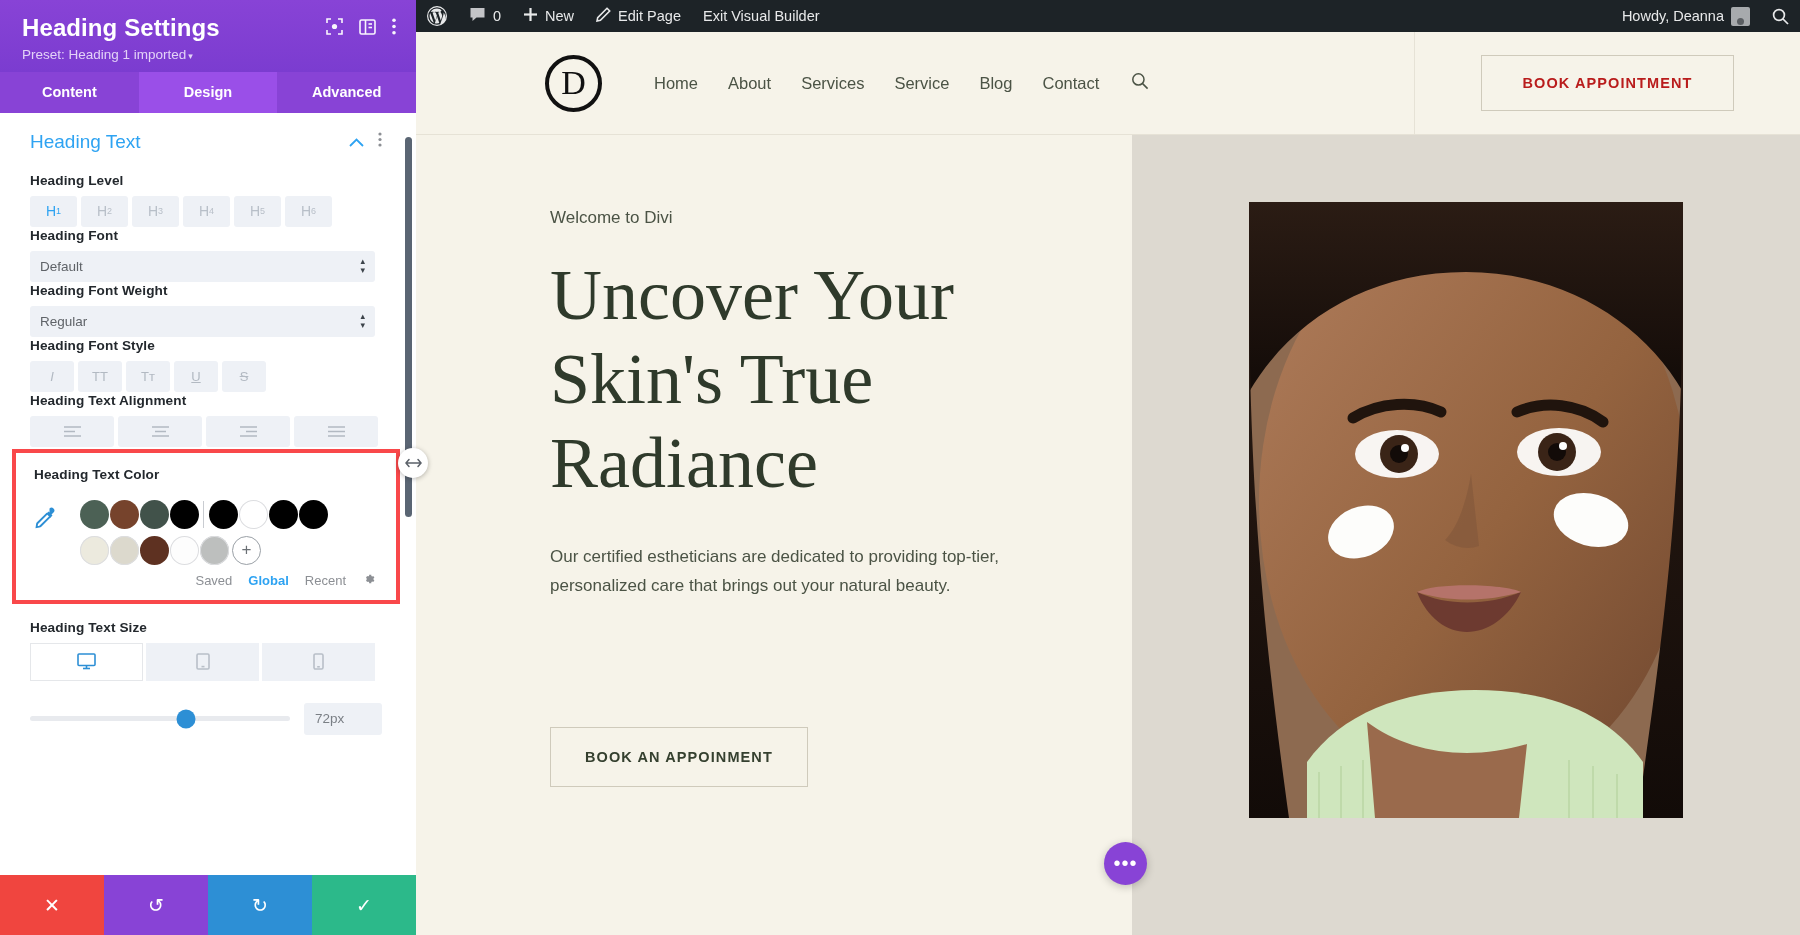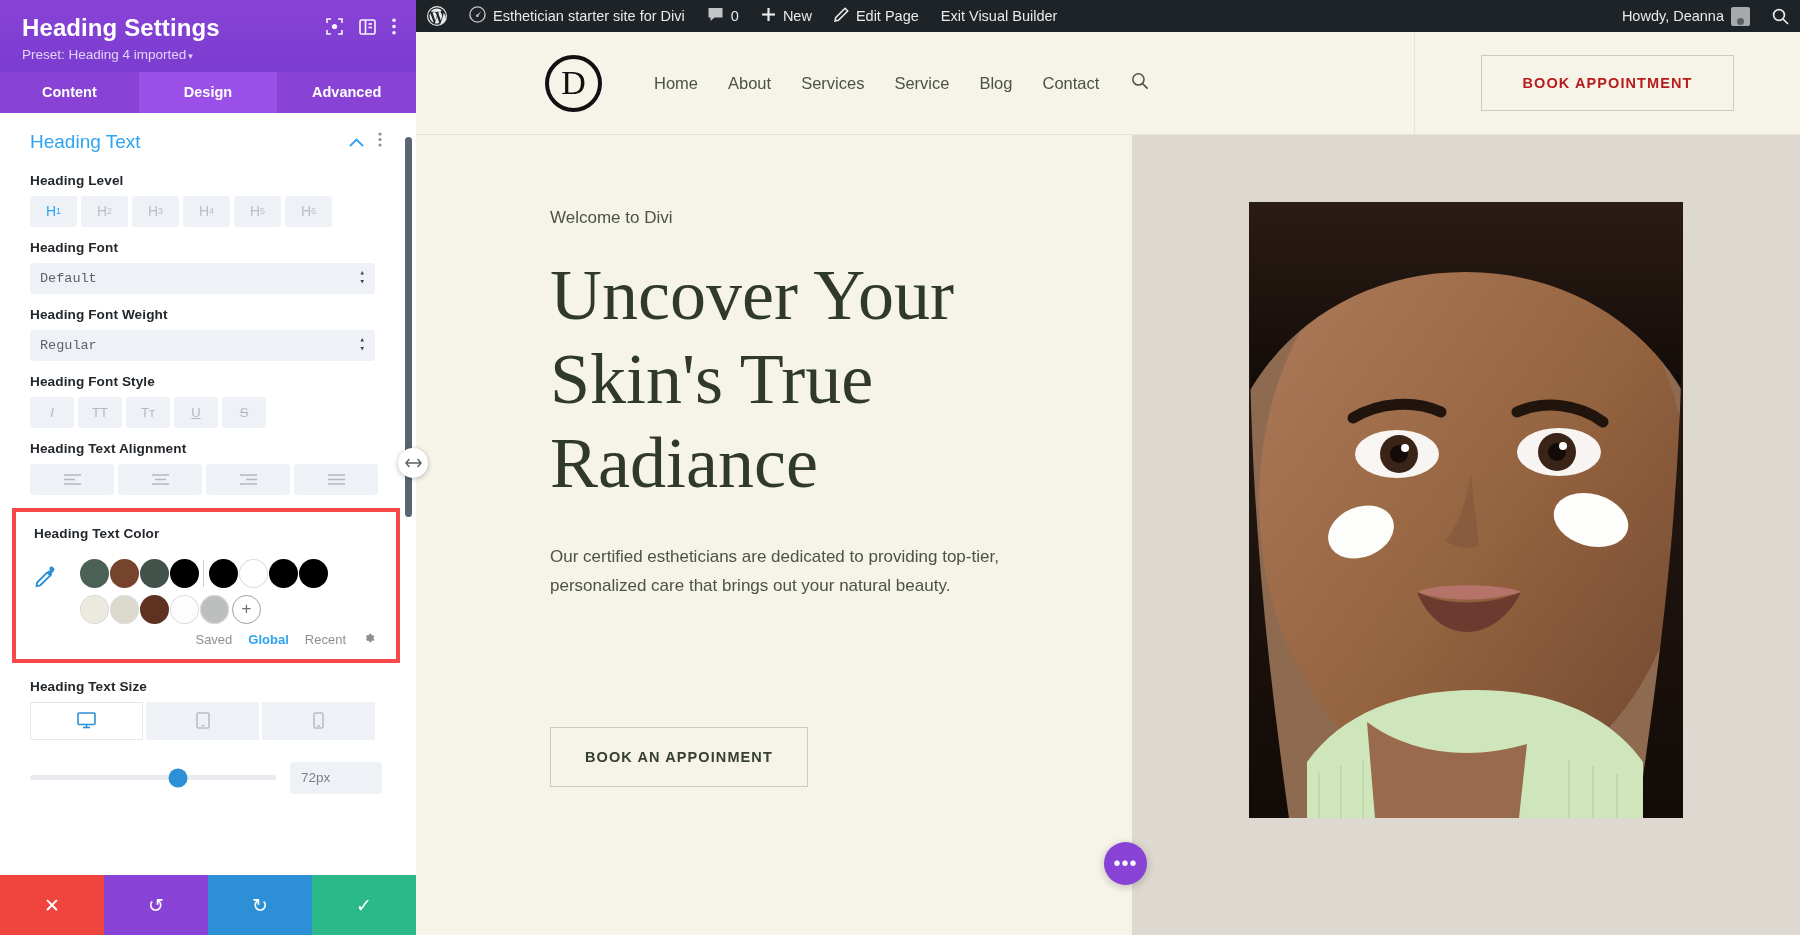--- a/index.html
+++ b/index.html
@@ -50,41 +50,40 @@
   }
   #panel-scroll { padding: 18px 34px 10px 30px; }
 
   .section-head {
     display: flex; align-items: center; justify-content: space-between;
     margin-bottom: 20px;
   }
   .section-title { color: #2ea3f2; font-size: 19px; }
   .section-head-icons { display: flex; align-items: center; gap: 14px; color: #8c8f94; }
 
-  .field { margin-bottom: 13px; }
+  .field { margin-bottom: 1px; }
   .field-label {
     font-size: 13.6px; color: #23282d; font-weight: bold;
     margin-bottom: 8px; letter-spacing: .1px;
   }
 
   .btn-row { display: flex; gap: 4px; }
   .lvl-btn {
     width: 47px; height: 31px; background: #eef1f6; border-radius: 3px;
     display: flex; align-items: center; justify-content: center;
     font-size: 14px; color: #b8bfc8; cursor: pointer; font-weight: 500;
   }
   .lvl-btn sub { font-size: 9px; }
   .lvl-btn.active { color: #2ea3f2; background: #eef1f6; }
 
   .select-box {
     height: 31px; background: #eef1f6; border-radius: 3px;
     display: flex; align-items: center; justify-content: space-between;
     padding: 0 10px; font-size: 13.5px; color: #5f6368; cursor: pointer;
     width: 345px;
-    font-family: Liberation Mono, monospace;
   }
   .select-box .arrows { font-size: 9px; line-height: 9px; color: #3c434a; text-align:center; }
 
   .style-btn {
     width: 44px; height: 31px; background: #eef1f6; border-radius: 3px;
     display: flex; align-items: center; justify-content: center;
     font-size: 13px; color: #b2b9c2; cursor: pointer;
   }
   .align-row { display: flex; gap: 4px; }
   .align-btn {
@@ -135,21 +134,21 @@
   .slider-row { display: flex; align-items: center; gap: 14px; margin-top: 22px; }
   #slider-track {
     flex: 1; height: 5px; background: #e8eaee; border-radius: 3px; position: relative;
     cursor: pointer;
   }
   #slider-handle {
     position: absolute; left: 60%; top: 50%; transform: translate(-50%,-50%);
     width: 19px; height: 19px; border-radius: 50%; background: #2d8fd5; cursor: grab;
   }
   #size-input {
-    width: 92px; height: 32px; background: #eef1f6; border: none; border-radius: 3px;
+    width: 78px; height: 32px; background: #eef1f6; border: none; border-radius: 3px;
     font-size: 13.5px; color: #7a7f85; padding: 11px 11px;
     font-family: "Liberation Sans", sans-serif; cursor: text;
   }
 
   
   #panel-scrollbar {
     position: absolute; right: 4px; top: 24px;
     width: 7px; height: 380px; background: #5a6573; border-radius: 4px;
   }
   
@@ -274,21 +273,21 @@
           <span class="ph-icon">
             <svg width="4" height="17" viewBox="0 0 4 17" fill="#fff">
               <circle cx="2" cy="2.2" r="1.8"></circle>
                 <circle cx="2" cy="8.5" r="1.8"></circle>
                 <circle cx="2" cy="14.8" r="1.8"></circle>
             </svg>
           </span>
         </div>
       </div>
       <div id="panel-preset">
-        <span>Preset: Heading 4 imported</span><span class="caret">▾</span>
+        <span>Preset: Heading 1 imported</span><span class="caret">▾</span>
       </div>
     </div>
 
     <div id="panel-tabs">
       <div class="ptab">Content</div>
       <div class="ptab active">Design</div>
       <div class="ptab">Advanced</div>
     </div>
 
     <div id="panel-body">
@@ -481,29 +480,20 @@
     <svg width="17" height="10" viewBox="0 0 17 10" fill="none" stroke="#5b6169" stroke-width="1.5" stroke-linecap="round">
       <path d="M4 1.5L1 5l3 3.5M13 1.5L16 5l-3 3.5M1.6 5h13.8"></path>
     </svg>
   </div>
 
   <div id="adminbar">
     <div class="ab-item">
       <svg width="20" height="20" viewBox="0 0 20 20" fill="#e8e9ea">
         <path d="M10 0a10 10 0 1 0 0 20A10 10 0 0 0 10 0zm0 1.2A8.8 8.8 0 1 1 1.2 10 8.8 8.8 0 0 1 10 1.2zM2.6 10a7.4 7.4 0 0 0 4.2 6.7L3.2 6.9A7.3 7.3 0 0 0 2.6 10zm12.4-.4c0-.9-.3-1.5-.6-2-.4-.6-.8-1.1-.8-1.7 0-.7.5-1.3 1.2-1.3h.1A7.4 7.4 0 0 0 10 2.6a7.4 7.4 0 0 0-6.2 3.3h.5c.8 0 2-.1 2-.1.4 0 .4.6.1.6 0 0-.4.1-.9.1l2.8 8.2 1.6-5-1.2-3.2c-.4 0-.8-.1-.8-.1-.4 0-.3-.6.1-.6 0 0 1.2.1 1.9.1.8 0 2-.1 2-.1.4 0 .4.6.1.6 0 0-.4.1-.9.1l2.7 8.1.8-2.5c.4-1.1.6-1.9.6-2.5zm-4.9 1l-2.3 6.6a7.4 7.4 0 0 0 4.6-.1l-.1-.1-2.2-6.4zm6.4-4.2l.1.9c0 .9-.2 1.9-.7 3.2l-2.7 7.8A7.4 7.4 0 0 0 16.5 6.4z"></path>
       </svg>
-    </div>
-    <div class="ab-item">
-      <span>
-        <svg width="17" height="17" viewBox="0 0 17 17" fill="#c3c4c7">
-            <circle cx="8.5" cy="8.5" r="7.6" fill="none" stroke="#c3c4c7" stroke-width="1.4"></circle>
-            <path d="M8.5 8.5l4-3.4-3 4.3a1.3 1.3 0 1 1-1-.9z"></path>
-          </svg>
-      </span>
-      <span>Esthetician starter site for Divi</span>
     </div>
     <div class="ab-item">
       <span>
         <svg width="17" height="16" viewBox="0 0 17 16" fill="#c3c4c7">
             <path d="M1.5 1h14v9.5h-8L3.5 14v-3.5h-2z"></path>
           </svg>
       </span>
       <span>0</span>
     </div>
     <div class="ab-item">

